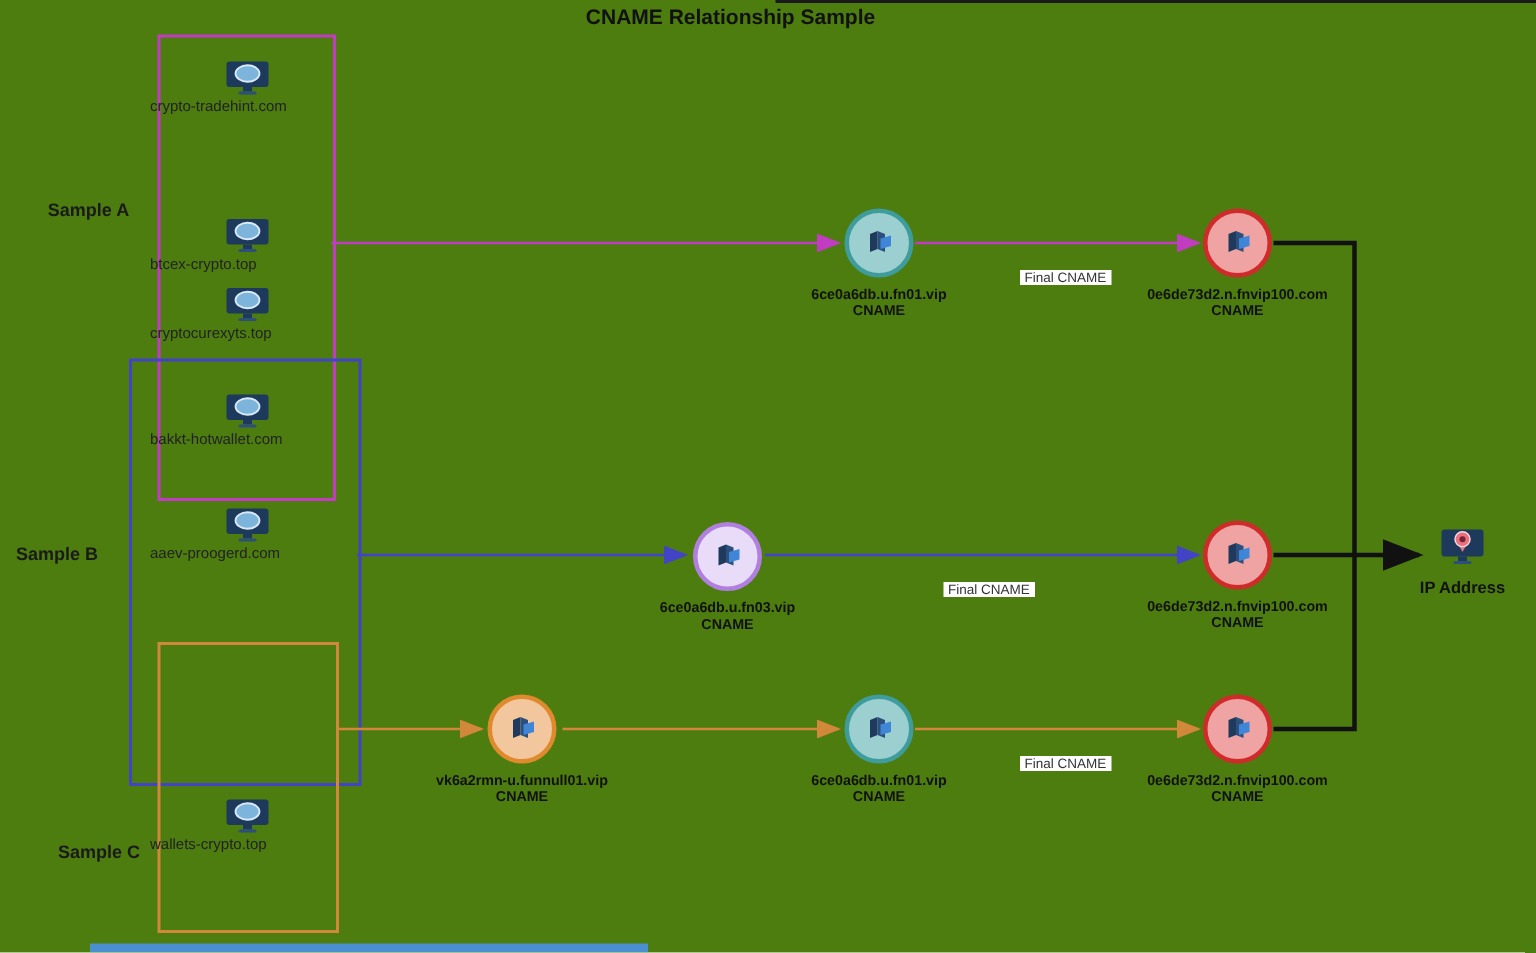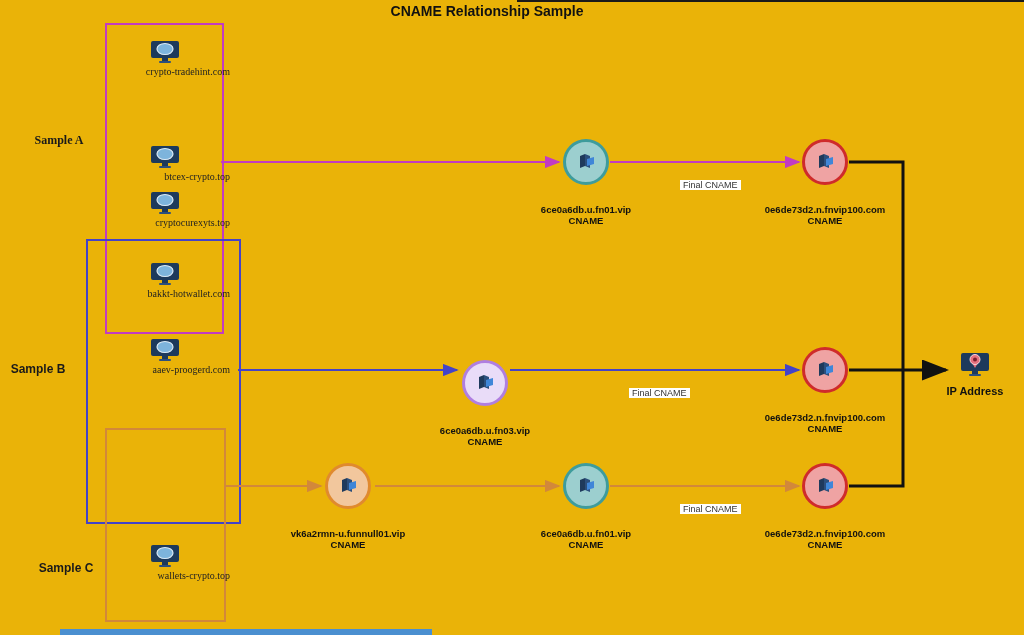--- a/index.html
+++ b/index.html
@@ -1,42 +1,42 @@
 <!DOCTYPE html>
 <html><head>
 <meta charset="utf-8">
 <style>
   html,body{margin:0;padding:0;background:#fff;}
   #stage{
-    position:relative;width:1024px;height:635px;background:#eab308;overflow:hidden;
+    position:relative;width:1024px;height:635px;background:#4d7c0f;overflow:hidden;
     font-family:"Liberation Sans",sans-serif;color:#111;
   }
   .title{
     position:absolute;left:302px;top:3px;width:370px;text-align:center;
     font-size:14px;font-weight:bold;color:#111;
   }
   .top-line{position:absolute;left:517px;top:0;width:507px;height:2px;background:#1a1a1a;}
   .group-box{position:absolute;background:transparent;}
   .box-a{left:105px;top:23px;width:115px;height:307px;border:2px solid #c23cc2;}
   .box-b{left:86px;top:239px;width:151px;height:281px;border:2px solid #4343c8;}
   .box-c{left:105px;top:428px;width:117px;height:190px;border:2px solid #d2883a;}
   .sample-label{position:absolute;font-size:12px;font-weight:bold;color:#1a1a1a;width:80px;text-align:center;}
-  .lbl-a{left:19px;top:133px;font-family:Liberation Serif, serif;}
+  .lbl-a{left:19px;top:133px;}
   .lbl-b{left:-2px;top:362px;}
   .lbl-c{left:26px;top:561px;}
-  .domain-item{position:absolute;width:130px;left:100px;text-align:right;font-family:Liberation Serif, serif;}
+  .domain-item{position:absolute;width:130px;left:100px;text-align:left;}
   .domain-item .icon{display:block;margin:0 auto;}
   .domain-name{font-size:10px;color:#222;margin-top:1px;white-space:nowrap;}
   .cname-node{position:absolute;width:160px;text-align:center;}
   .circle{width:40px;height:40px;border-radius:50%;margin:0 auto;display:flex;align-items:center;justify-content:center;box-sizing:content-box;}
   .circle.teal{border:3px solid #3e9c9c;background:#9ccfcf;}
   .circle.purple{border:3px solid #b07fe0;background:#e9dcf8;}
   .circle.orange{border:3px solid #e08a2e;background:#f2c79d;}
   .circle.red{border:3px solid #cf2b2b;background:#efa3a3;}
-  .node-name{font-size:9.5px;font-weight:bold;margin-top:19px;white-space:nowrap;color:#111;}
+  .node-name{font-size:9.5px;font-weight:bold;margin-top:6px;white-space:nowrap;color:#111;}
   .node-type{font-size:9.5px;font-weight:bold;color:#111;}
   .edge-label{position:absolute;font-size:9px;color:#333;background:#ffffff;padding:0 3px;white-space:nowrap;margin-top:24px;}
   .ip-node{position:absolute;left:915px;top:351px;width:120px;text-align:center;}
   .ip-label{font-size:11px;font-weight:bold;margin-top:2px;color:#111;}
   .bottom-bar{position:absolute;left:60px;top:629px;width:372px;height:6px;background:#4a8fd0;}
   svg.overlay{position:absolute;left:0;top:0;pointer-events:none;}
 </style>
 </head>
 <body>
 
@@ -121,21 +121,21 @@
   </div>
   <div class="domain-item" style="top:262px">
     <svg class="icon" width="32" height="25" viewBox="0 0 32 25">
         <rect x="2" y="1" width="28" height="17" rx="2" fill="#1d3a5c"></rect>
         <ellipse cx="16" cy="9" rx="8" ry="5.5" fill="#7db4dc" stroke="#d9e9f5" stroke-width="1.2"></ellipse>
         <rect x="13" y="18" width="6" height="3" fill="#1d3a5c"></rect>
         <rect x="10" y="21" width="12" height="2" rx="1" fill="#2c4f7c"></rect>
       </svg>
     <div class="domain-name">bakkt-hotwallet.com</div>
   </div>
-  <div class="domain-item" style="top:544px">
+  <div class="domain-item" style="top:532px">
     <svg class="icon" width="32" height="25" viewBox="0 0 32 25">
         <rect x="2" y="1" width="28" height="17" rx="2" fill="#1d3a5c"></rect>
         <ellipse cx="16" cy="9" rx="8" ry="5.5" fill="#7db4dc" stroke="#d9e9f5" stroke-width="1.2"></ellipse>
         <rect x="13" y="18" width="6" height="3" fill="#1d3a5c"></rect>
         <rect x="10" y="21" width="12" height="2" rx="1" fill="#2c4f7c"></rect>
       </svg>
     <div class="domain-name">wallets-crypto.top</div>
   </div>
 
   <div class="cname-node" style="left:506px;top:139px">
@@ -155,21 +155,21 @@
       <svg width="24" height="24" viewBox="0 0 24 24">
           <path d="M6 6 L11 4 L11 16 L6 18 Z" fill="#1f3a5c"></path>
           <path d="M11 4 L16 6 L16 18 L11 16 Z" fill="#2c4f7c"></path>
           <path d="M13 9 L20 7 L20 14 L13 16 Z" fill="#3f86d8"></path>
         </svg>
     </div>
     <div class="node-name">0e6de73d2.n.fnvip100.com</div>
     <div class="node-type">CNAME</div>
   </div>
 
-  <div class="cname-node" style="left:405px;top:360px">
+  <div class="cname-node" style="left:405px;top:348px">
     <div class="circle purple">
       <svg width="24" height="24" viewBox="0 0 24 24">
           <path d="M6 6 L11 4 L11 16 L6 18 Z" fill="#1f3a5c"></path>
           <path d="M11 4 L16 6 L16 18 L11 16 Z" fill="#2c4f7c"></path>
           <path d="M13 9 L20 7 L20 14 L13 16 Z" fill="#3f86d8"></path>
         </svg>
     </div>
     <div class="node-name">6ce0a6db.u.fn03.vip</div>
     <div class="node-type">CNAME</div>
   </div>

